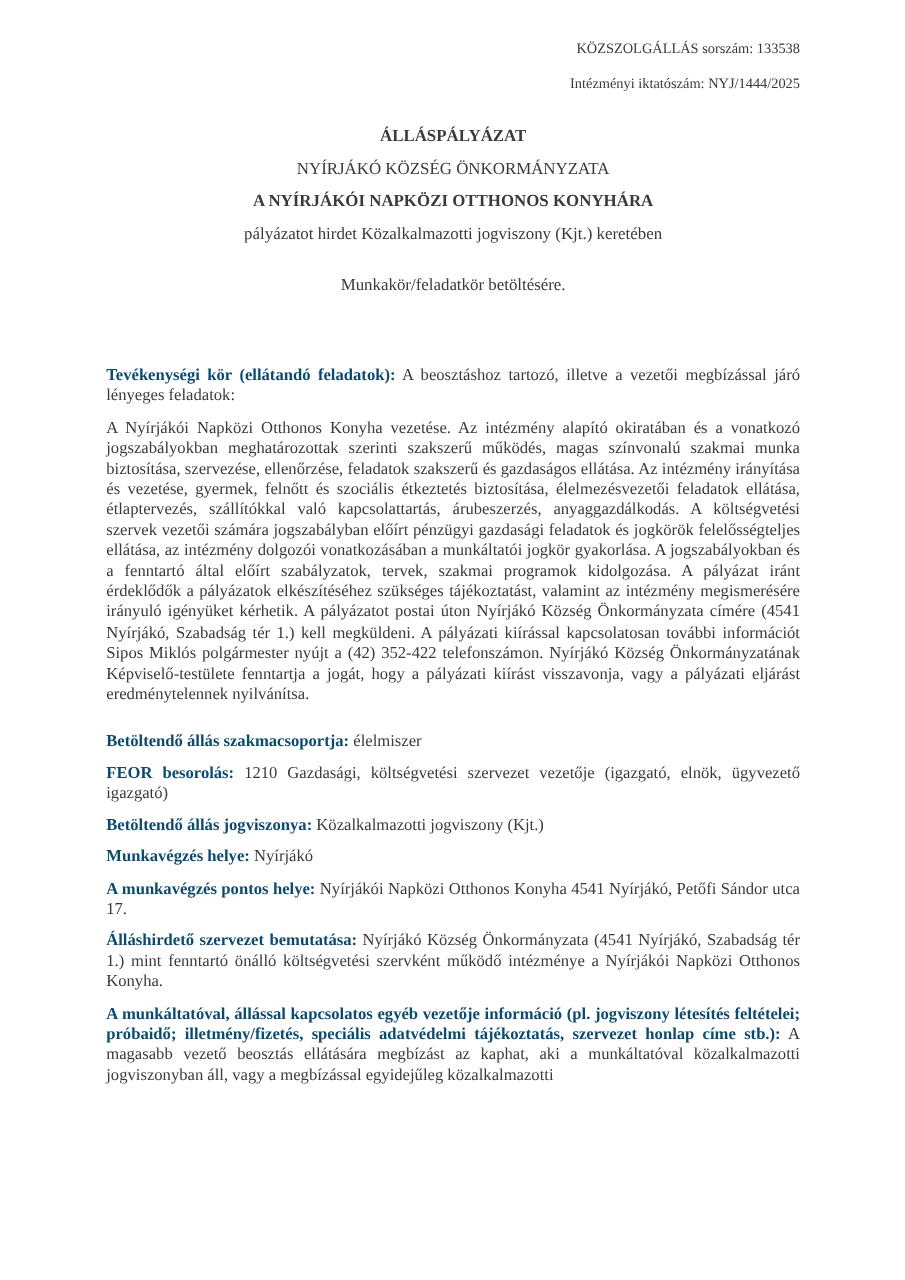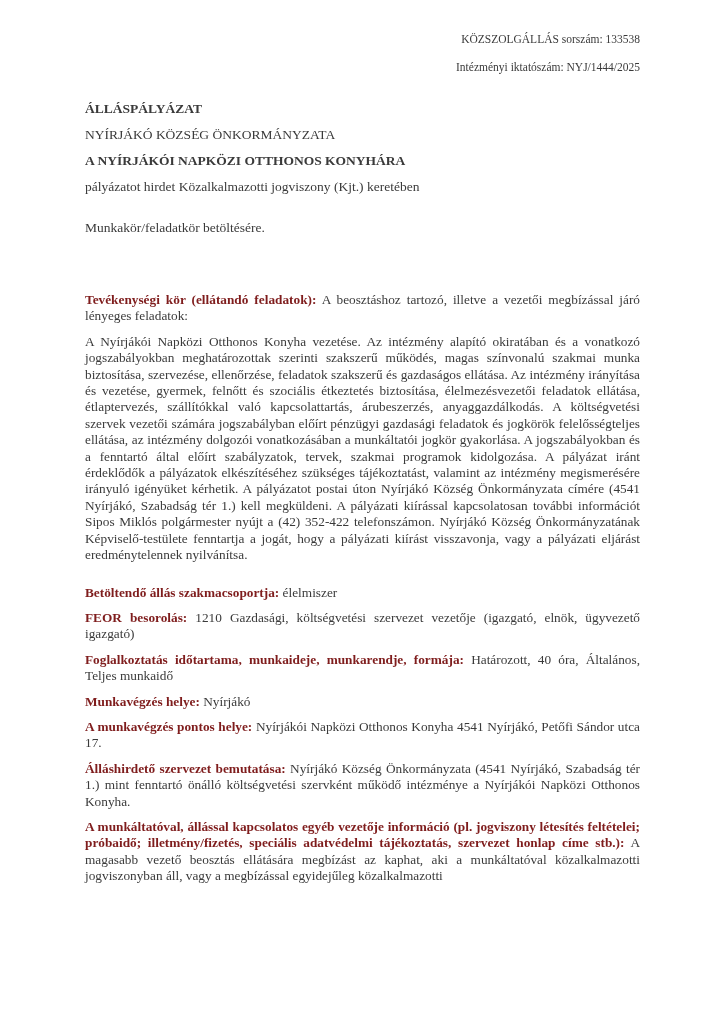--- a/index.html
+++ b/index.html
@@ -24,20 +24,21 @@
     text-align: right;
     font-size: 11.5px;
     line-height: 15px;
   }
   .doc-header .meta-line {
     margin: 0 0 13px 0;
   }
   
   .title-block {
     margin-top: 26px;
+    text-align: center;
   }
   .title-block p {
     margin: 0 0 10px 0;
     font-size: 13.5px;
     line-height: 16px;
   }
   .title-block .bold { font-weight: bold; }
   .title-block .position-title {
     font-size: 19px;
     line-height: 23px;
@@ -48,21 +49,21 @@
   
   .doc-body {
     margin-top: 56px;
   }
   .doc-body p {
     margin: 0 0 9px 0;
     font-size: 13.3px;
     line-height: 16.4px;
     text-align: justify;
   }
-  .doc-body p strong { font-weight: bold; color: #7f1d1d; }
+  .doc-body p strong { font-weight: bold; color: #0c4a6e; }
   .gap-before { margin-top: 21px !important; }
 </style>
 </head>
 <body>
 
 <div class="page">
 
   <div class="doc-header">
     <p class="meta-line">KÖZSZOLGÁLLÁS sorszám: 133538</p>
     <p class="meta-line">Intézményi iktatószám: NYJ/1444/2025</p>
@@ -80,22 +81,22 @@
 
     <p><strong>Tevékenységi kör (ellátandó feladatok):</strong> <span>A beosztáshoz tartozó, illetve a vezetői megbízással járó lényeges feladatok:</span></p>
 
     <p><span>A Nyírjákói Napközi Otthonos Konyha vezetése. Az intézmény alapító okiratában és a vonatkozó jogszabályokban meghatározottak szerinti szakszerű működés, magas színvonalú szakmai munka biztosítása, szervezése, ellenőrzése, feladatok szakszerű és gazdaságos ellátása. Az intézmény irányítása és vezetése, gyermek, felnőtt és szociális étkeztetés biztosítása, élelmezésvezetői feladatok ellátása, étlaptervezés, szállítókkal való kapcsolattartás, árubeszerzés, anyaggazdálkodás. A költségvetési szervek vezetői számára jogszabályban előírt pénzügyi gazdasági feladatok és jogkörök felelősségteljes ellátása, az intézmény dolgozói vonatkozásában a munkáltatói jogkör gyakorlása. A jogszabályokban és a fenntartó által előírt szabályzatok, tervek, szakmai programok kidolgozása. A pályázat iránt érdeklődők a pályázatok elkészítéséhez szükséges tájékoztatást, valamint az intézmény megismerésére irányuló igényüket kérhetik. A pályázatot postai úton Nyírjákó Község Önkormányzata címére (4541 Nyírjákó, Szabadság tér 1.) kell megküldeni. A pályázati kiírással kapcsolatosan további információt Sipos Miklós polgármester nyújt a (42) 352-422 telefonszámon. Nyírjákó Község Önkormányzatának Képviselő-testülete fenntartja a jogát, hogy a pályázati kiírást visszavonja, vagy a pályázati eljárást eredménytelennek nyilvánítsa.</span></p>
 
     <p class="gap-before"><strong>Betöltendő állás szakmacsoportja:</strong> <span>élelmiszer</span></p>
 
     <p><strong>FEOR besorolás:</strong> <span>1210 Gazdasági, költségvetési szervezet vezetője (igazgató, elnök, ügyvezető igazgató)</span></p>
 
 
+    <p><strong>Betöltendő állás jogviszonya:</strong> <span>Közalkalmazotti jogviszony (Kjt.)</span></p>
 
-    <p><strong>Foglalkoztatás időtartama, munkaideje, munkarendje, formája:</strong> <span>Határozott, 40 óra, Általános, Teljes munkaidő</span></p>
 
     <p><strong>Munkavégzés helye:</strong> <span>Nyírjákó</span></p>
 
     <p><strong>A munkavégzés pontos helye:</strong> <span>Nyírjákói Napközi Otthonos Konyha 4541 Nyírjákó, Petőfi Sándor utca 17.</span></p>
 
     <p><strong>Álláshirdető szervezet bemutatása:</strong> <span>Nyírjákó Község Önkormányzata (4541 Nyírjákó, Szabadság tér 1.) mint fenntartó önálló költségvetési szervként működő intézménye a Nyírjákói Napközi Otthonos Konyha.</span></p>
 
     <p><strong>A munkáltatóval, állással kapcsolatos egyéb vezetője információ (pl. jogviszony létesítés feltételei; próbaidő; illetmény/fizetés, speciális adatvédelmi tájékoztatás, szervezet honlap címe stb.):</strong> <span>A magasabb vezető beosztás ellátására megbízást az kaphat, aki a munkáltatóval közalkalmazotti jogviszonyban áll, vagy a megbízással egyidejűleg közalkalmazotti</span></p>
 
   </div>

